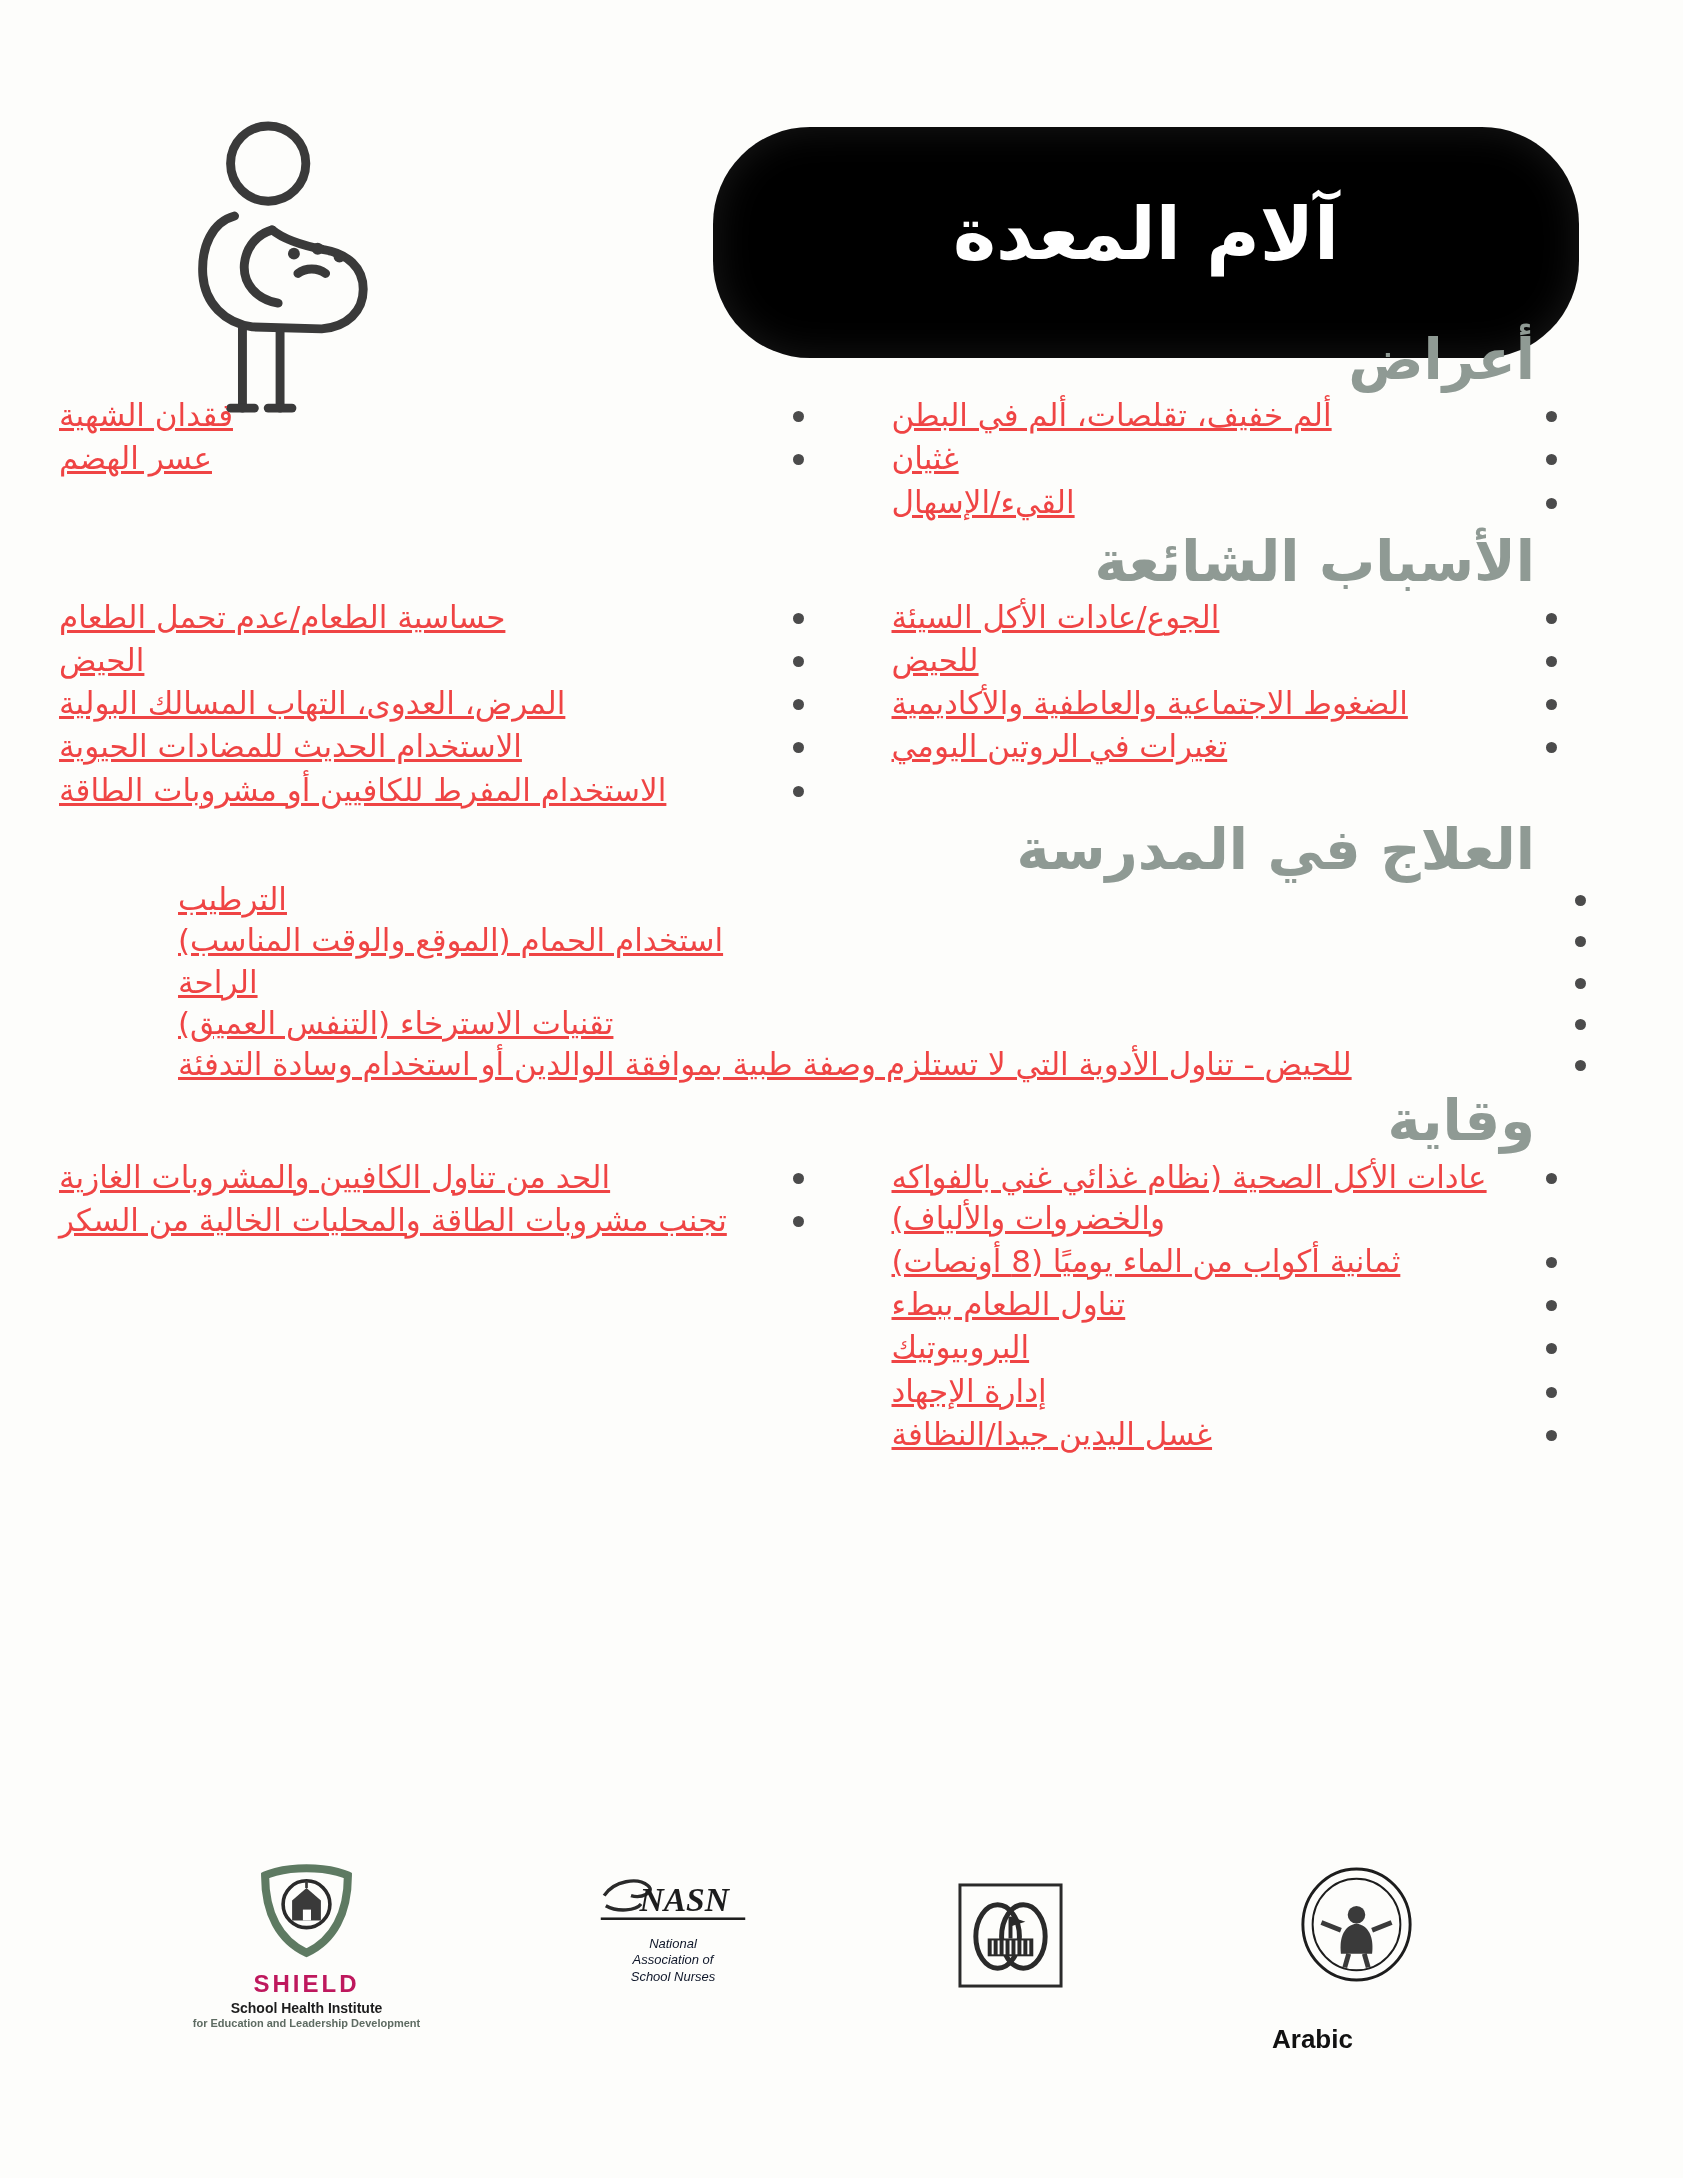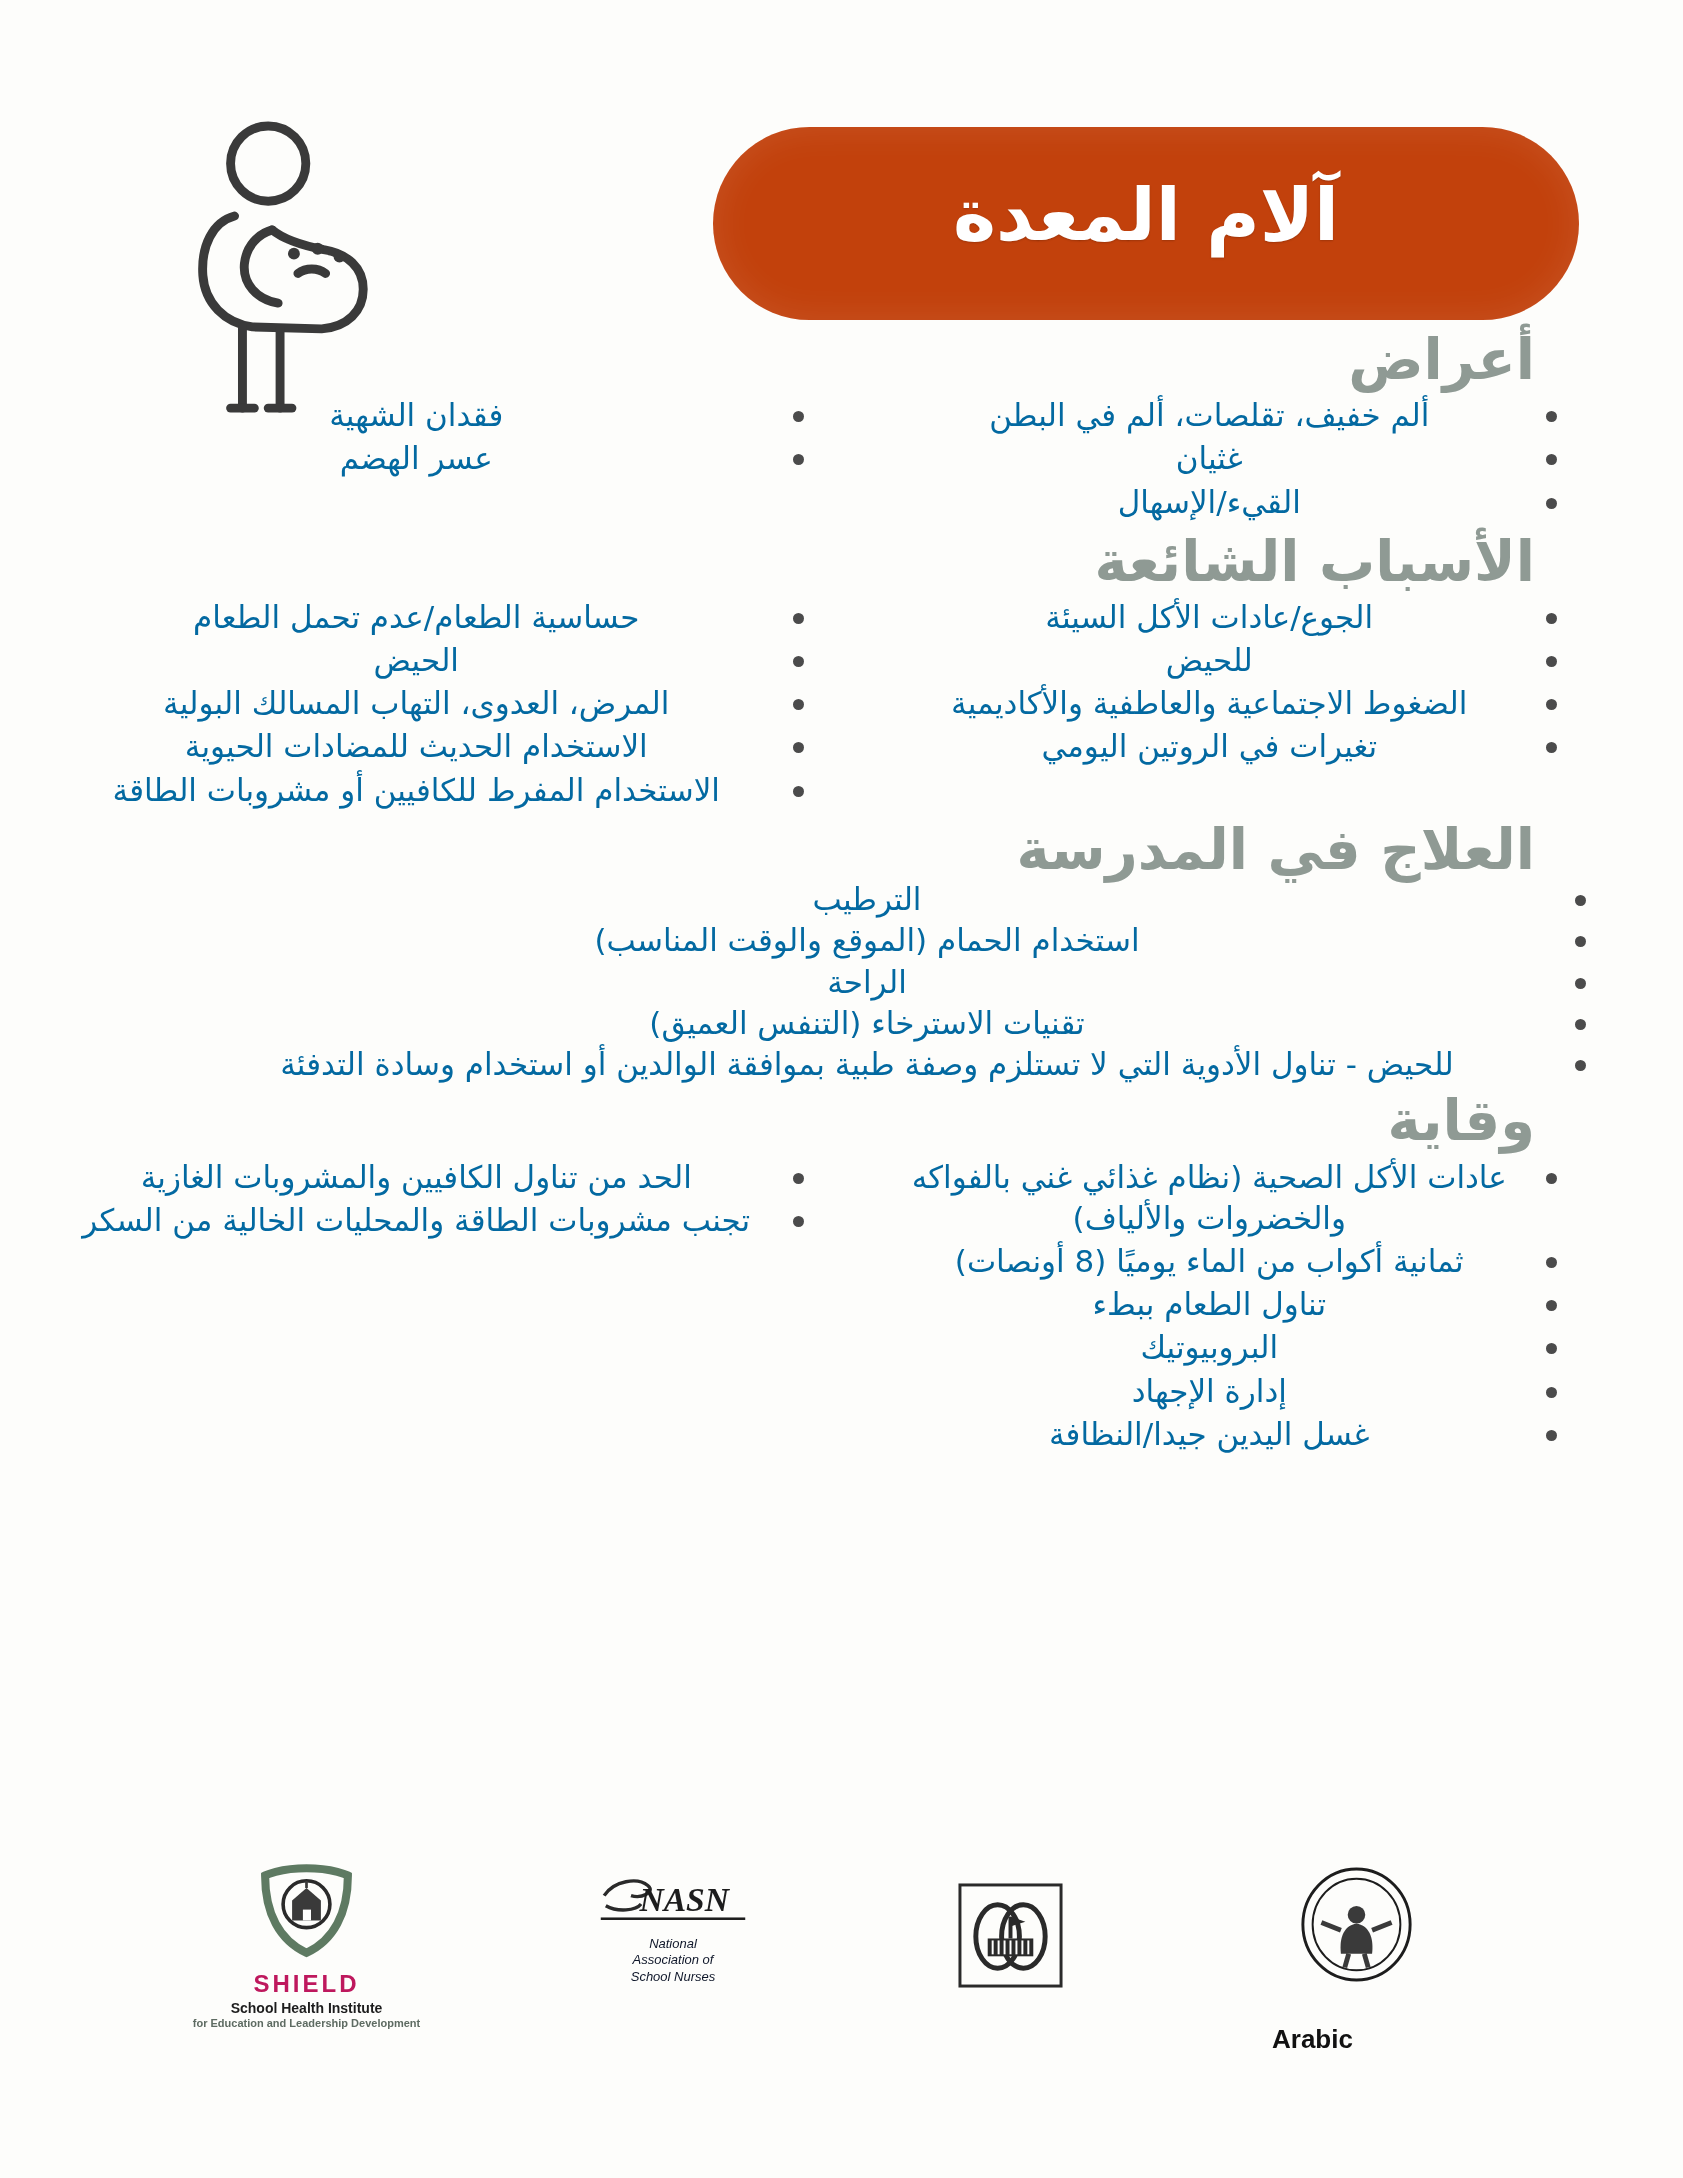--- a/index.html
+++ b/index.html
@@ -18,22 +18,22 @@
 
   
   .header {
     position: absolute;
     top: 109px; left: 0; right: 0;
     height: 257px;
   }
   .banner {
     position: absolute;
     top: 18px; right: 104px;
-    width: 866px; height: 193px;
-    background: #c2410c;
+    width: 866px; height: 231px;
+    background: #000000;
     border-radius: 97px;
     box-shadow: inset 0 0 40px rgba(255,255,255,0.10);
   }
   .banner-title {
     position: absolute;
     inset: 0;
     display: flex;
     align-items: center;
     justify-content: center;
     color: #ffffff;
@@ -83,26 +83,27 @@
   }
   .col.right { padding-right: 30px; }
   .col.left  { padding-left: 50px; padding-right: 59px; }
 
   ul.bul {
     list-style: none;
     direction: rtl;
   }
   ul.bul > li {
     position: relative;
-    text-align: center;
-    color: #0369a1;
+    text-align: left;
+    color: #ef4444;
     font-size: 31px;
     line-height: 1.33;
     padding-right: 38px;
     margin-bottom: 2px;
+    text-decoration: underline;
   }
   ul.bul > li::before {
     content: "";
     position: absolute;
     top: 16px; right: 8px;
     width: 11px; height: 11px;
     border-radius: 50%;
     background: #4b4b4b;
   }
 

